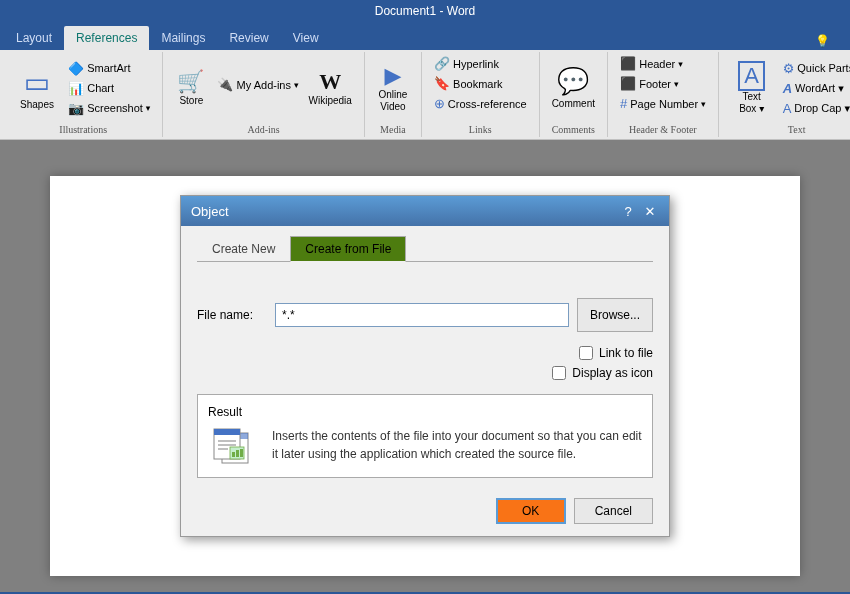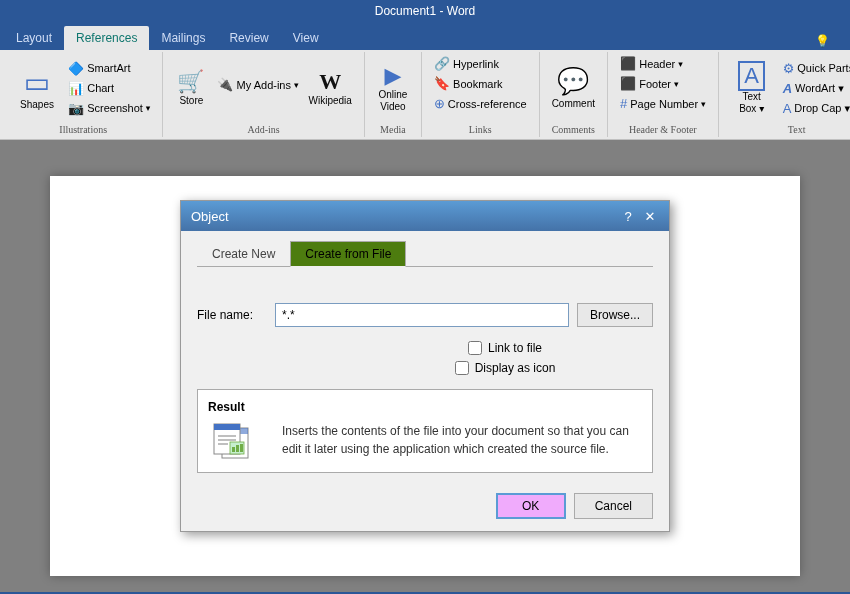--- a/index.html
+++ b/index.html
@@ -233,30 +233,30 @@
       font-size: 12px;
       background: white;
       height: 24px;
     }
     .browse-btn {
       padding: 3px 12px;
       font-size: 12px;
       background: #e8e8e8;
       border: 1px solid #aaa;
       cursor: pointer;
-      height: 24px;
+      height: 34px;
     }
 
     
     .checkboxes-area {
       display: flex;
       flex-direction: column;
       gap: 6px;
       margin: 14px 0 0 0;
-      align-items: center;
+      align-items: flex-end;
       padding-left: 160px;
     }
     .checkbox-row {
       display: flex;
       align-items: center;
       gap: 6px;
       font-size: 12px;
     }
     .checkbox-row input[type="checkbox"] {
       width: 14px;
@@ -266,26 +266,25 @@
     
     .result-area {
       border: 1px solid #aaa;
       padding: 10px;
       margin-top: 14px;
       background: white;
     }
     .result-label {
       font-size: 12px;
       margin-bottom: 8px;
-      font-weight: bold;
     }
     .result-content {
       display: flex;
       align-items: flex-start;
-      gap: 26px;
+      gap: 16px;
     }
     .result-icon {
       width: 48px;
       height: 40px;
       flex-shrink: 0;
     }
     .result-text {
       font-size: 12px;
       color: #333;
       line-height: 1.5;
@@ -300,21 +299,21 @@
     }
     .footer-btn {
       padding: 4px 20px;
       font-size: 12px;
       cursor: pointer;
       border: 1px solid #aaa;
       background: #e8e8e8;
       min-width: 70px;
     }
     .footer-btn.primary {
-      background: #f0abfc;
+      background: #f97316;
       border: 2px solid #5b9bd5;
       margin-left: 48px;
     }
 
     
     .doc-paper {
       background: white;
       width: 750px;
       min-height: 400px;
       box-shadow: 0 0 10px rgba(0,0,0,0.3);

